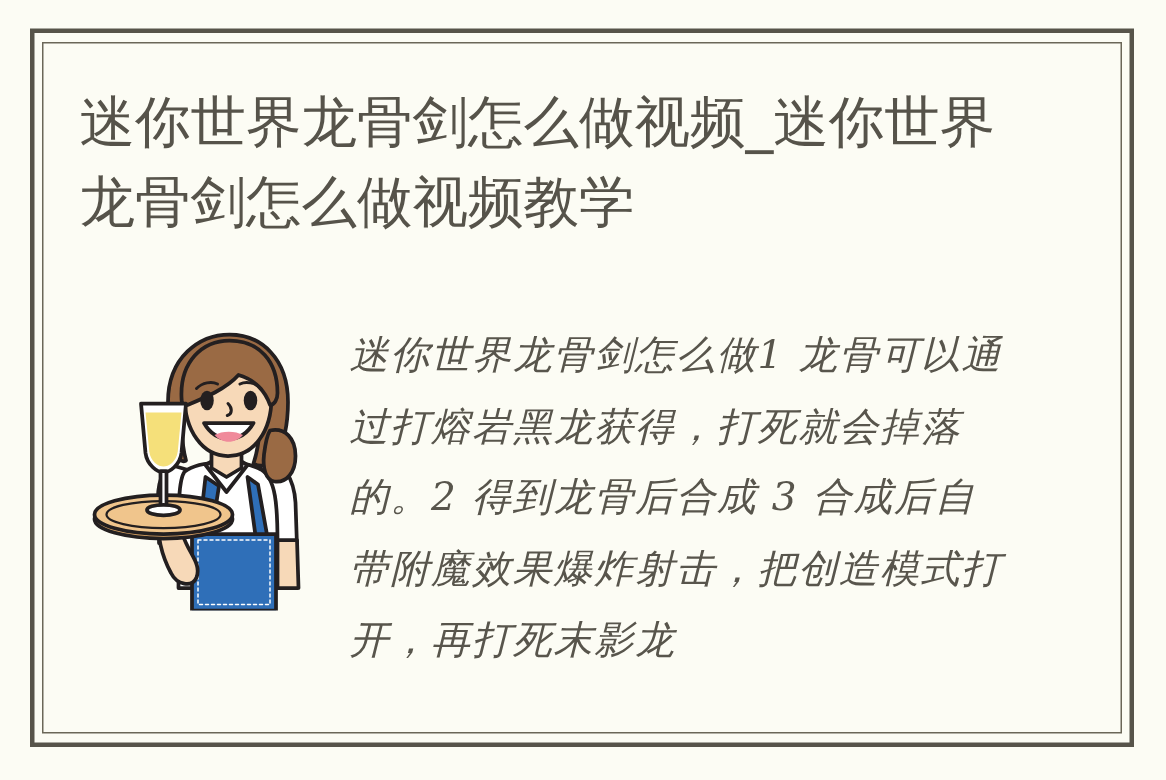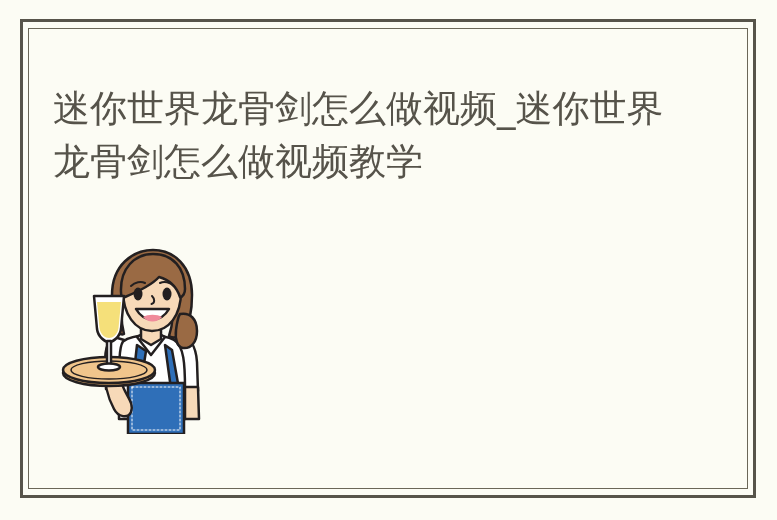--- a/index.html
+++ b/index.html
@@ -43,21 +43,20 @@
     box-sizing: border-box;
   }
 
   
   .content {
     position: absolute;
     left: 0;
     top: 0;
     right: 0;
     bottom: 0;
-    margin-top: 27px;
   }
 
   .title {
     position: absolute;
     left: 30px;
     top: 33px;
     width: 640px;
     color: #56534a;
     font-size: 37px;
     line-height: 53px;
@@ -166,17 +165,18 @@
               <ellipse cx="102" cy="262" rx="76" ry="18" fill="none" stroke-width="3"></ellipse>
 
               <path d="M72 114 L132 114 L126 180 C124 196 110 206 102 206 C94 206 80 196 78 180 Z" fill="#ffffff"></path>
               <path d="M78 126 L126 126 L121 178 C119 192 109 198 102 198 C95 198 85 192 83 178 Z" fill="#f5e07a" stroke="none"></path>
               <path d="M98 204 L106 204 L106 252 L98 252 Z" fill="#ffffff"></path>
               <ellipse cx="102" cy="256" rx="22" ry="7" fill="#ffffff"></ellipse>
             </g>
           </svg>
         </div>
 
+        <div class="body-text">迷你世界龙骨剑怎么做1 龙骨可以通过打熔岩黑龙获得，打死就会掉落的。2 得到龙骨后合成 3 合成后自带附魔效果爆炸射击，把创造模式打开，再打死末影龙</div>
 
       </div>
     </div>
   </div>
 </div>
 
 </body></html>

